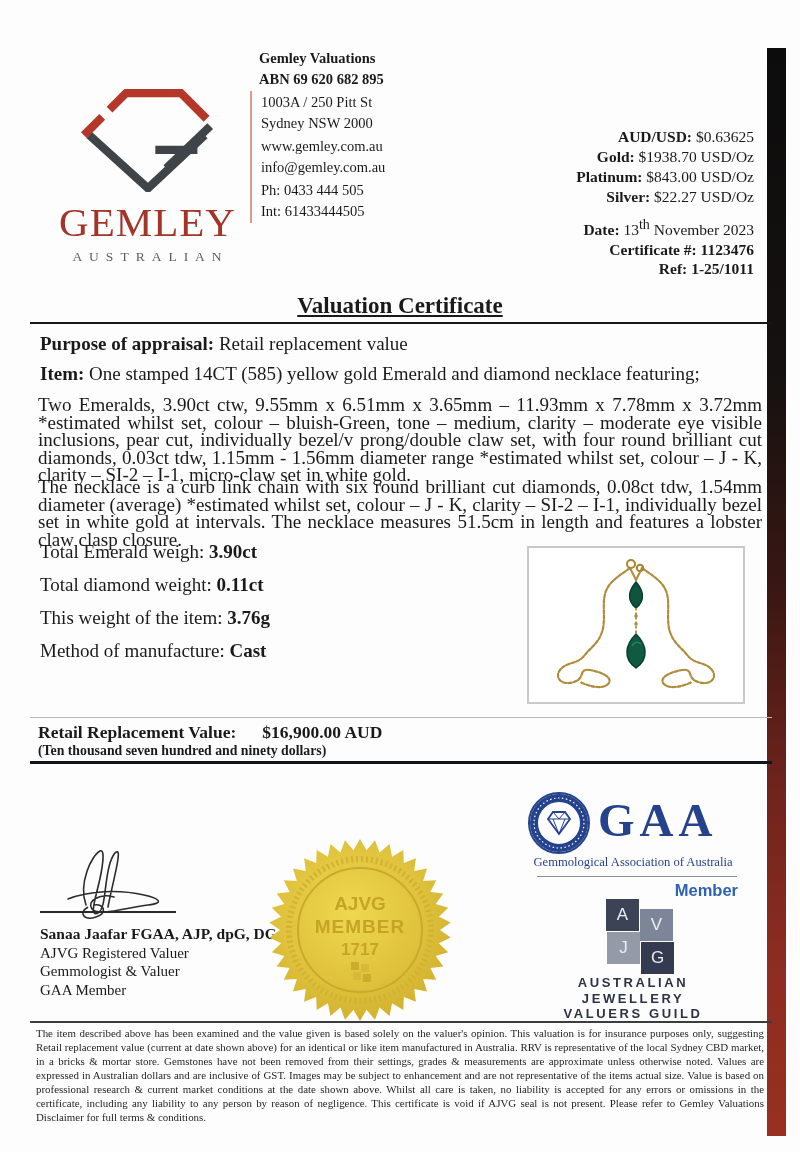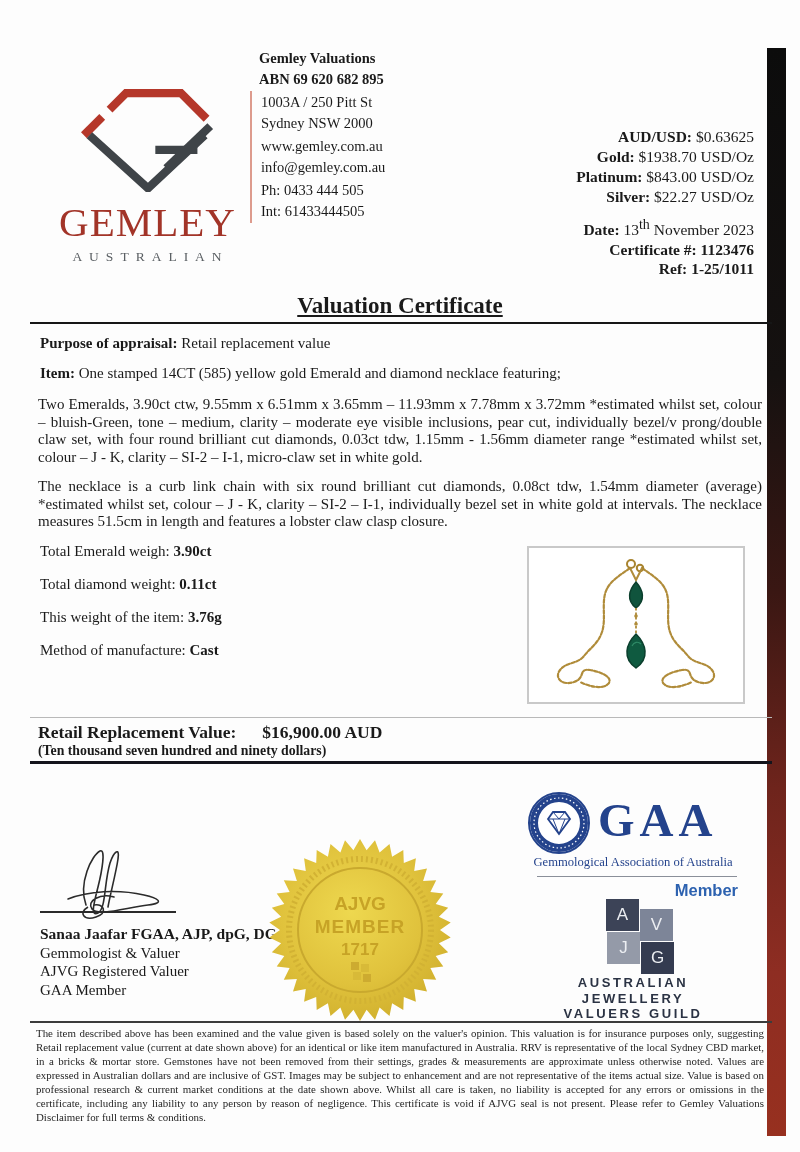--- a/index.html
+++ b/index.html
@@ -27,21 +27,21 @@
   .rates .lab{font-weight:bold;font-family:Liberation Serif, serif;}
   .meta{right:46px;top:215px;text-align:right;font-size:15.5px;line-height:19.5px;font-weight:bold;}
   .meta .norm{font-weight:normal;}
   .meta sup{font-size:14px;}
 
   
   .title{left:0;top:293px;width:100%;text-align:center;font-size:23px;font-weight:bold;text-decoration:underline;}
   .title-rule{left:30px;top:322px;width:742px;height:2px;background:#161616;}
 
   
-  .bodytext{font-size:15px;line-height:17.6px;}
+  .bodytext{font-size:19px;line-height:17.6px;}
   .purpose{left:40px;top:335px;width:720px;}
   .item{left:40px;top:365px;width:720px;}
   .para1{left:38px;top:396px;width:724px;text-align:justify;}
   .para2{left:38px;top:478px;width:724px;text-align:justify;}
   .w1{left:40px;top:543px;} .w2{left:40px;top:576px;} .w3{left:40px;top:609px;} .w4{left:40px;top:642px;}
 
   
   .photo{left:527px;top:546px;width:218px;height:158px;background:#fff;border:2px solid #c9c9c9;box-sizing:border-box;}
 
   
@@ -196,22 +196,22 @@
   <div class="abs value-words">(Ten thousand seven hundred and ninety dollars)</div>
   <div class="abs value-botline"></div>
 
   <svg class="abs sig-svg" width="150" height="78" viewBox="0 0 150 78">
     <path d="M38,62 C30,40 44,12 52,8 C58,5 54,28 50,44 C46,60 42,74 50,70 C58,66 56,40 62,20 C66,8 72,4 70,16 C68,30 62,52 60,64 M20,56 C40,48 70,46 96,52 C110,55 118,60 100,62 C80,64 50,74 44,66 C38,58 52,50 66,54" fill="none" stroke="#2b2b2b" stroke-width="1.6" stroke-linecap="round"></path>
     <path d="M40,64 C30,70 36,78 48,74 C60,70 56,60 46,62" fill="none" stroke="#2b2b2b" stroke-width="1.6"></path>
   </svg>
   <div class="abs sig-line"></div>
   <div class="abs sig-block">
     <div class="name">Sanaa Jaafar FGAA, AJP, dpG, DG</div>
+    <div>AJVG Registered Valuer</div>
     <div>Gemmologist &amp; Valuer</div>
-    <div>AJVG Registered Valuer</div>
     <div>GAA Member</div>
   </div>
 
   <svg class="abs seal" width="184" height="184" viewBox="0 0 184 184">
     <defs>
       <radialGradient id="goldgrad" cx="45%" cy="40%" r="65%">
         <stop offset="0%" stop-color="#eed84f"></stop>
         <stop offset="60%" stop-color="#e0c23c"></stop>
         <stop offset="100%" stop-color="#cfae2c"></stop>
       </radialGradient>

